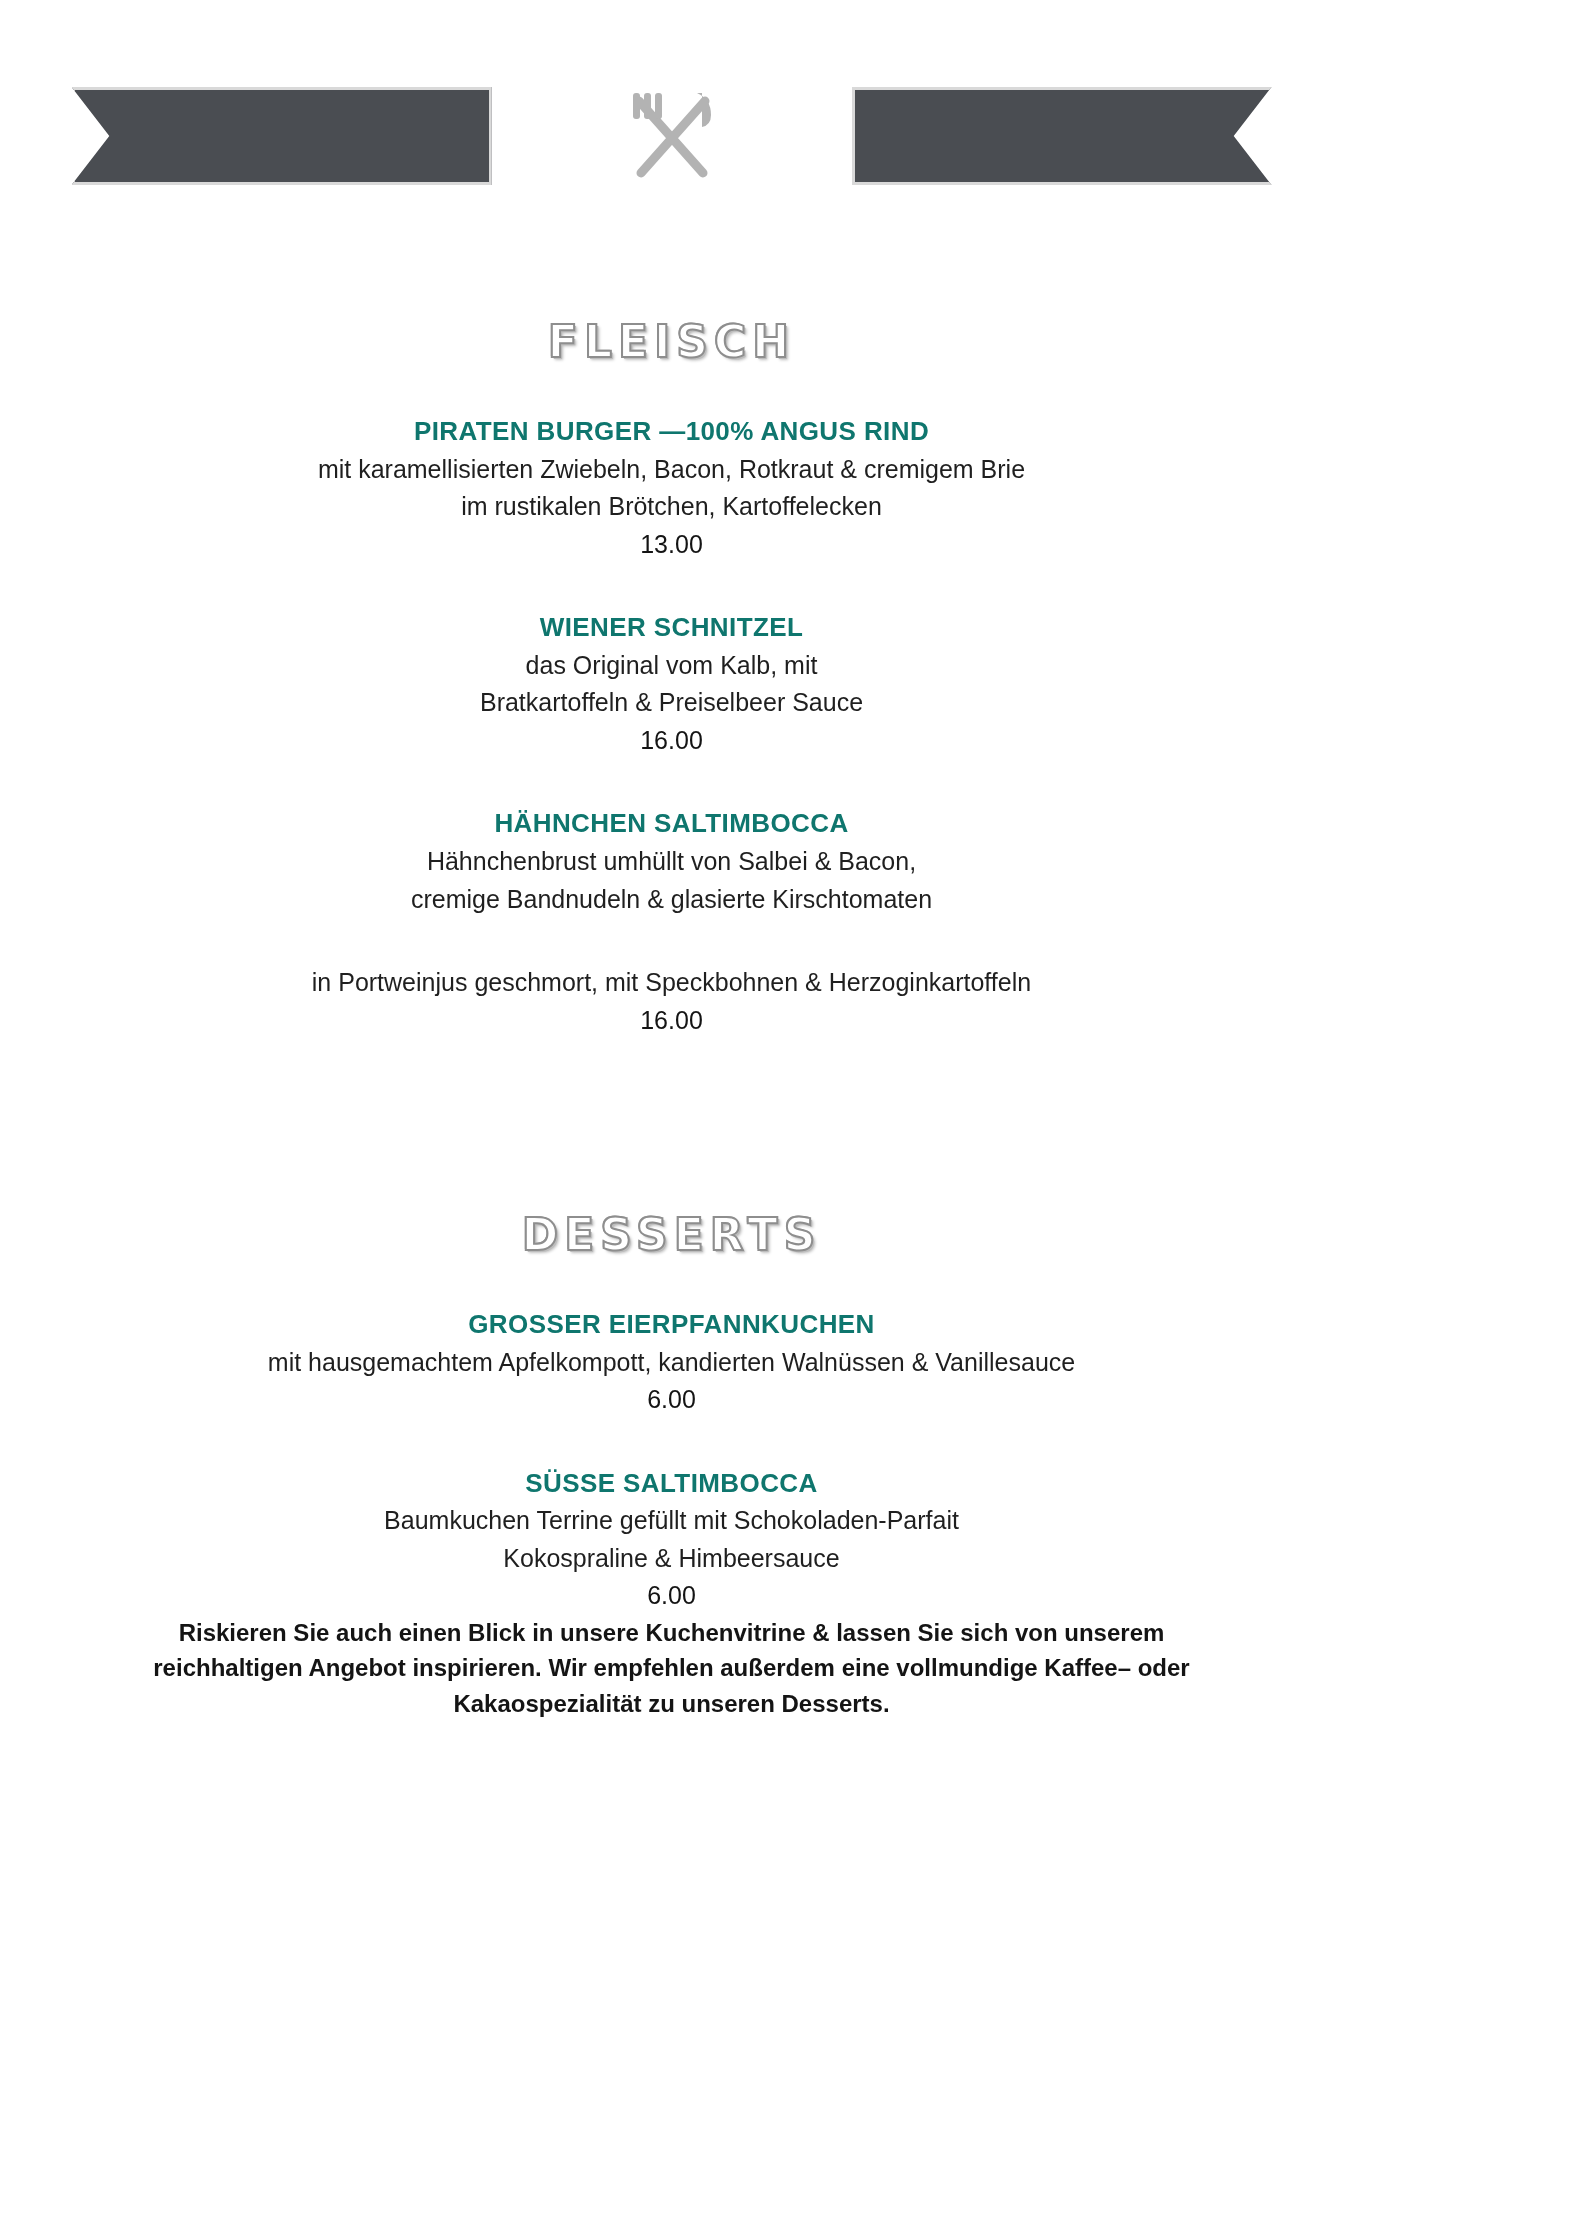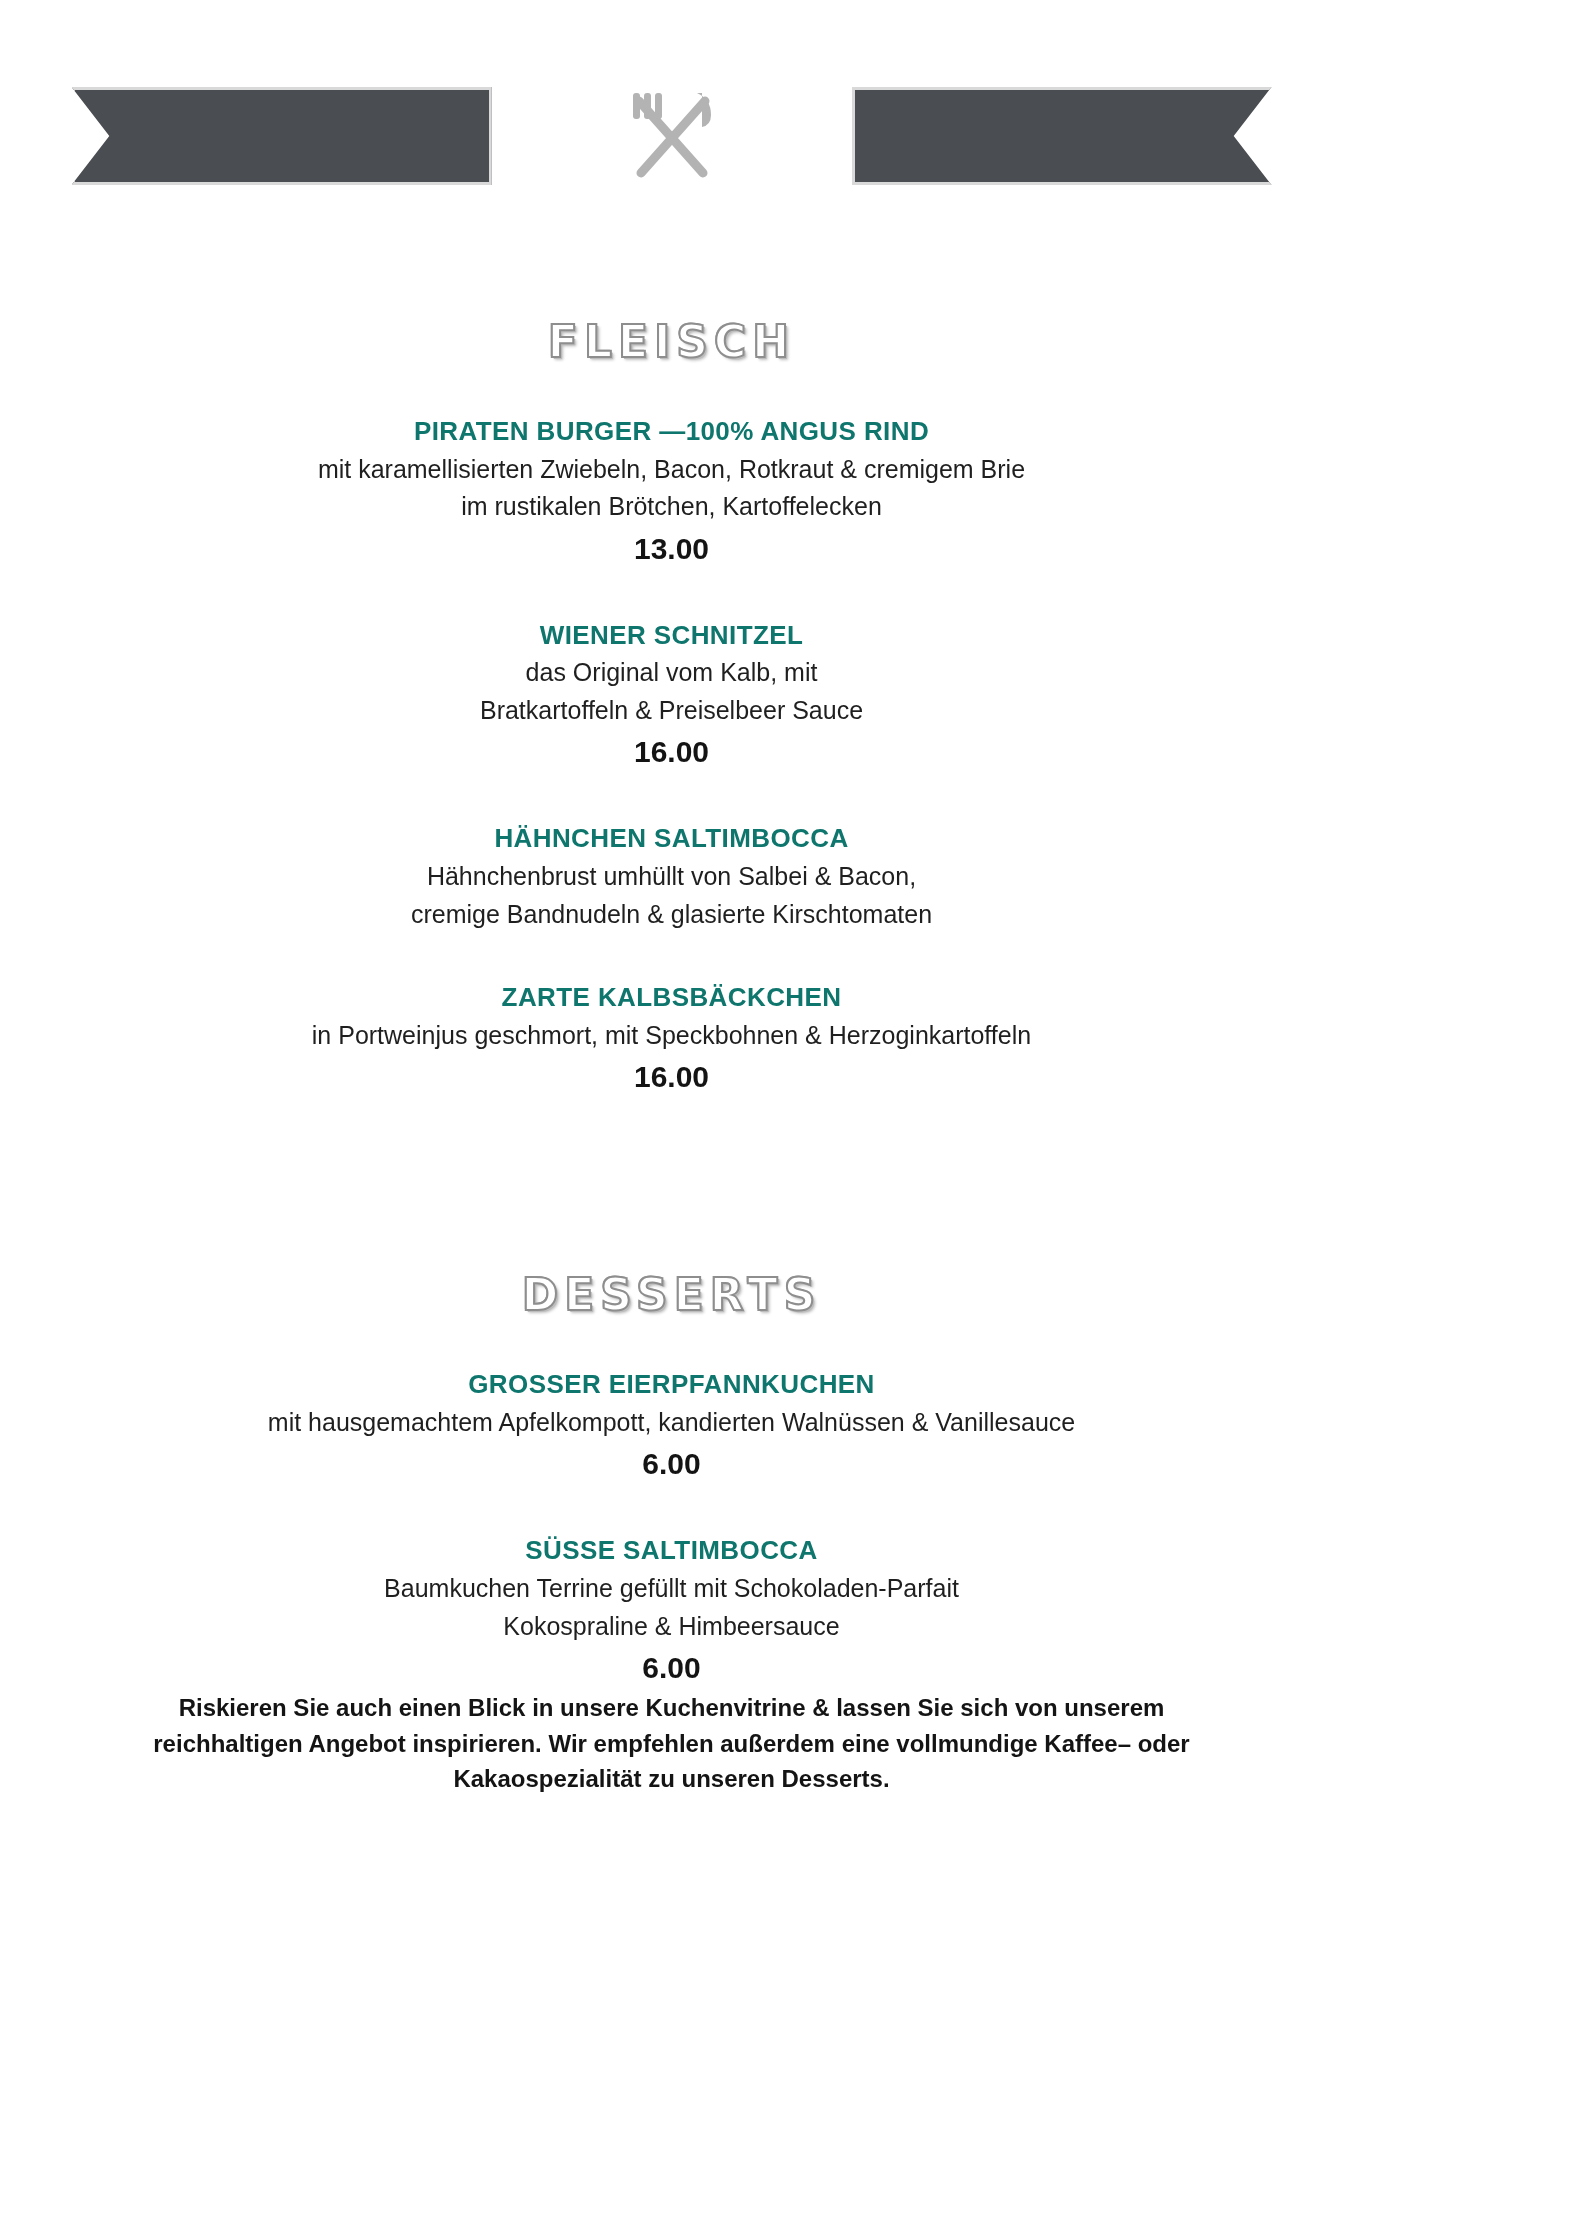--- a/index.html
+++ b/index.html
@@ -96,22 +96,22 @@
     line-height: 1.45;
     color: #0f766e;
   }
   .item-desc {
     font-size: 25px;
     font-weight: normal;
     line-height: 1.5;
     color: #1f1f1f;
   }
   .item-price {
-    font-size: 30px;
-    font-weight: bold;
+    font-size: 25px;
+    font-weight: normal;
     line-height: 1.5;
     color: #141414;
   }
   .note {
     text-align: center;
     font-size: 24px;
     font-weight: bold;
     line-height: 1.48;
     color: #141414;
     max-width: 1180px;
@@ -162,21 +162,20 @@
       <div class="item-price">16.00</div>
     </div>
 
     <div class="item">
       <div class="item-name">HÄHNCHEN SALTIMBOCCA</div>
       <div class="item-desc">Hähnchenbrust umhüllt von Salbei &amp; Bacon,</div>
       <div class="item-desc">cremige Bandnudeln &amp; glasierte Kirschtomaten</div>
     </div>
 
     <div class="item">
-      <div class="item-name">ZARTE KALBSBÄCKCHEN</div>
       <div class="item-desc">in Portweinjus geschmort, mit Speckbohnen &amp; Herzoginkartoffeln</div>
       <div class="item-price">16.00</div>
     </div>
 
 
   </div>
 
   <h1 class="section-title" id="desserts-title">DESSERTS</h1>
 
   <div class="items">

